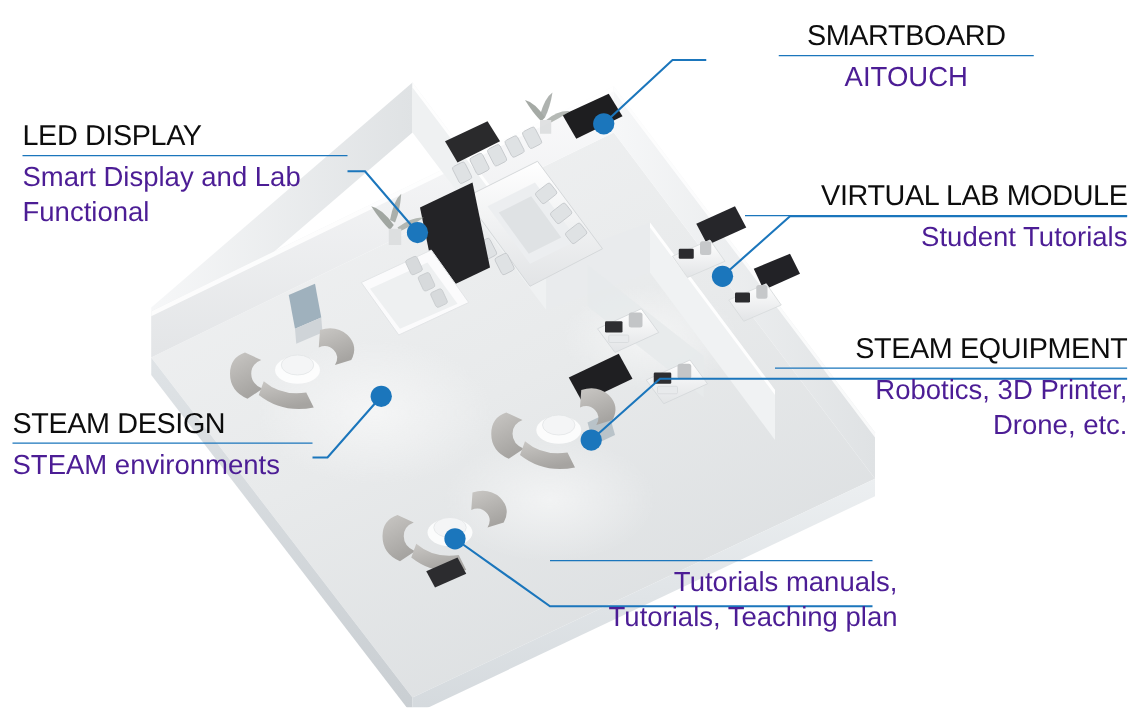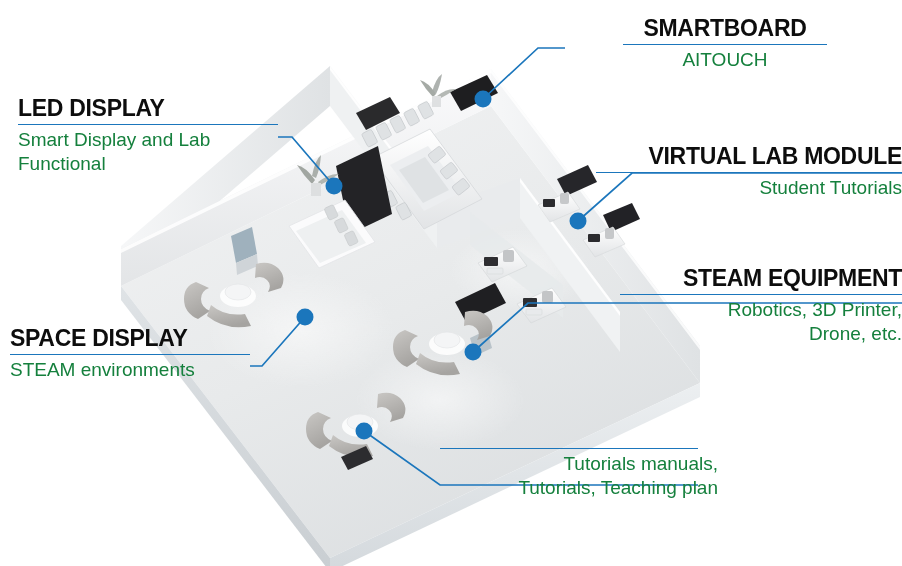--- a/index.html
+++ b/index.html
@@ -19,31 +19,31 @@
   }
   #callouts{
     position:absolute;left:0;top:0;width:902px;height:566px;
     pointer-events:none;
   }
   .callout{
     position:absolute;
     pointer-events:auto;
   }
   .c-title{
-    font-weight:bold;
+    font-weight:normal;
     font-size:23px;
     letter-spacing:-0.3px;
     color:#0d0d0d;
     line-height:1.05;
     white-space:nowrap;
     margin:0;
   }
   .c-sub{
-    font-size:19px;
-    color:#15803d;
+    font-size:22px;
+    color:#4c1d95;
     line-height:1.28;
     margin:0;
     white-space:nowrap;
   }
   .c-rule{
     height:0;
     border-top:1.6px solid #1b76bc;
     margin:4px 0 3px 0;
   }
   .al-left{text-align:left;}
@@ -311,21 +311,21 @@
     </div>
 
     <div class="callout al-right" id="co-steamq">
       <div class="c-title">STEAM EQUIPMENT</div>
       <div class="c-rule"></div>
       <div class="c-sub">Robotics, 3D Printer,</div>
       <div class="c-sub">Drone, etc.</div>
     </div>
 
     <div class="callout al-left" id="co-space">
-      <div class="c-title">SPACE DISPLAY</div>
+      <div class="c-title">STEAM DESIGN</div>
       <div class="c-rule"></div>
       <div class="c-sub">STEAM environments</div>
     </div>
 
     <div class="callout al-right" id="co-curric">
       <div class="c-rule"></div>
       <div class="c-sub">Tutorials manuals,</div>
       <div class="c-sub">Tutorials, Teaching plan</div>
     </div>
 

